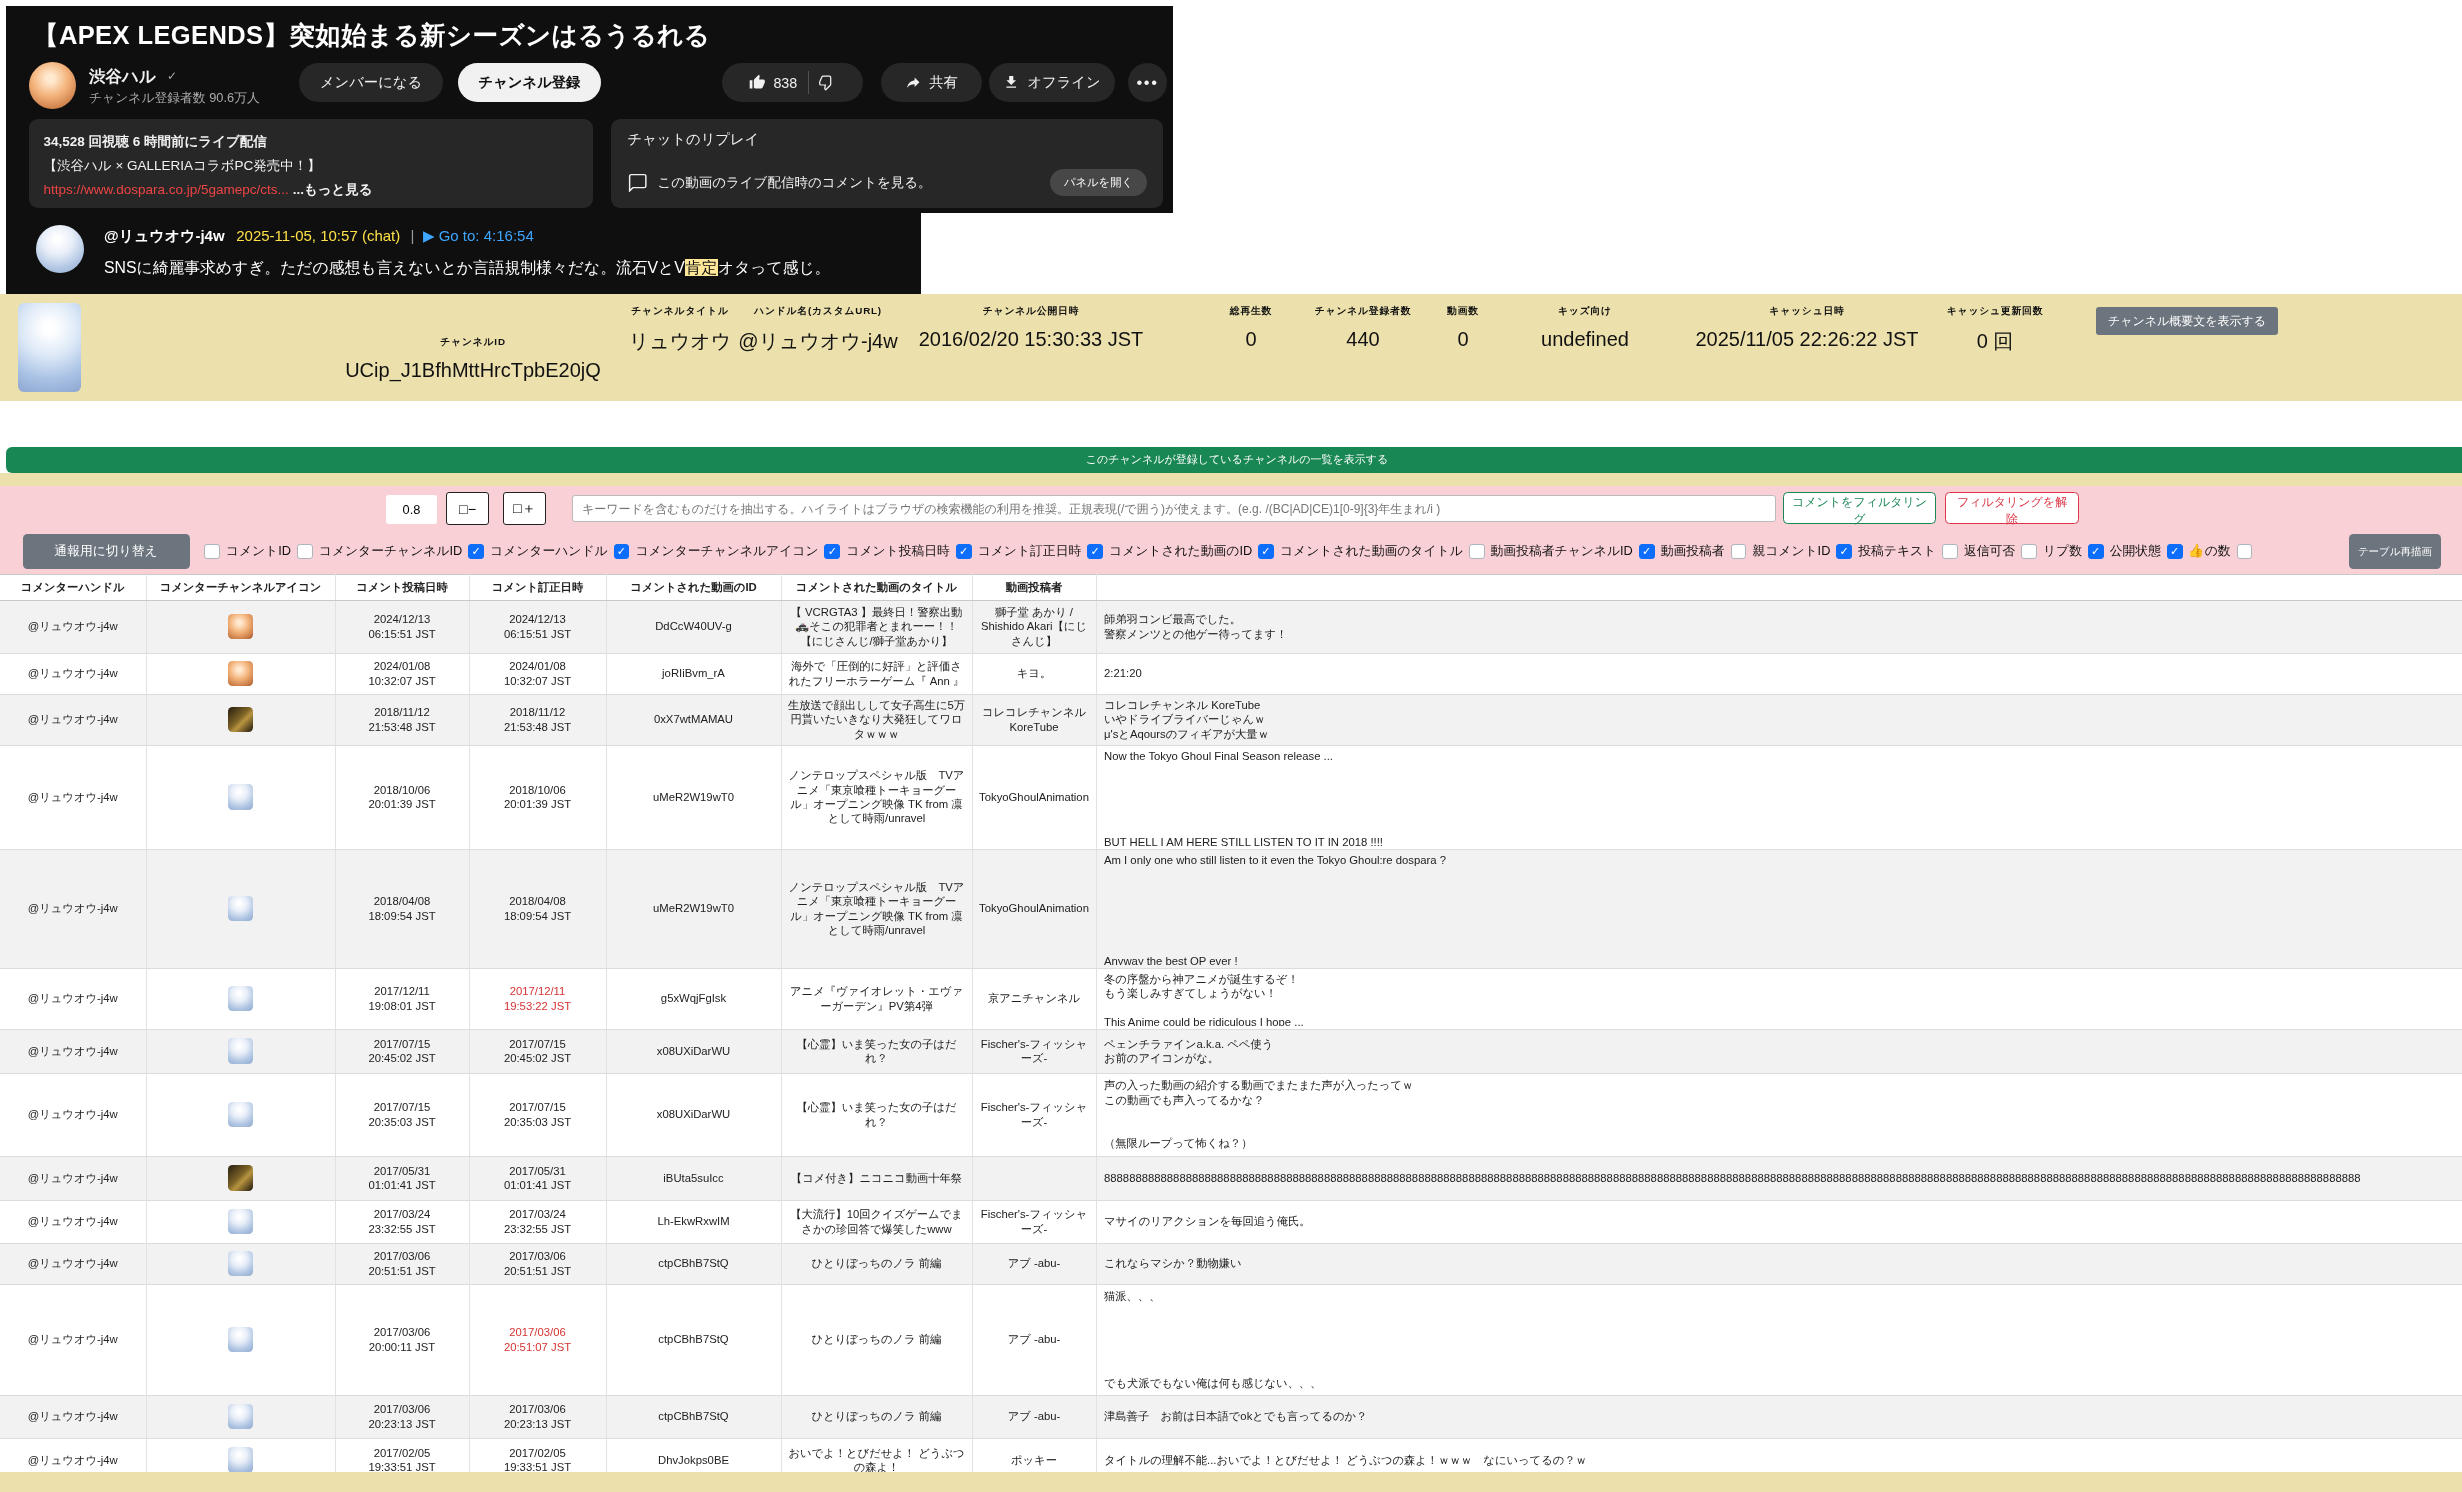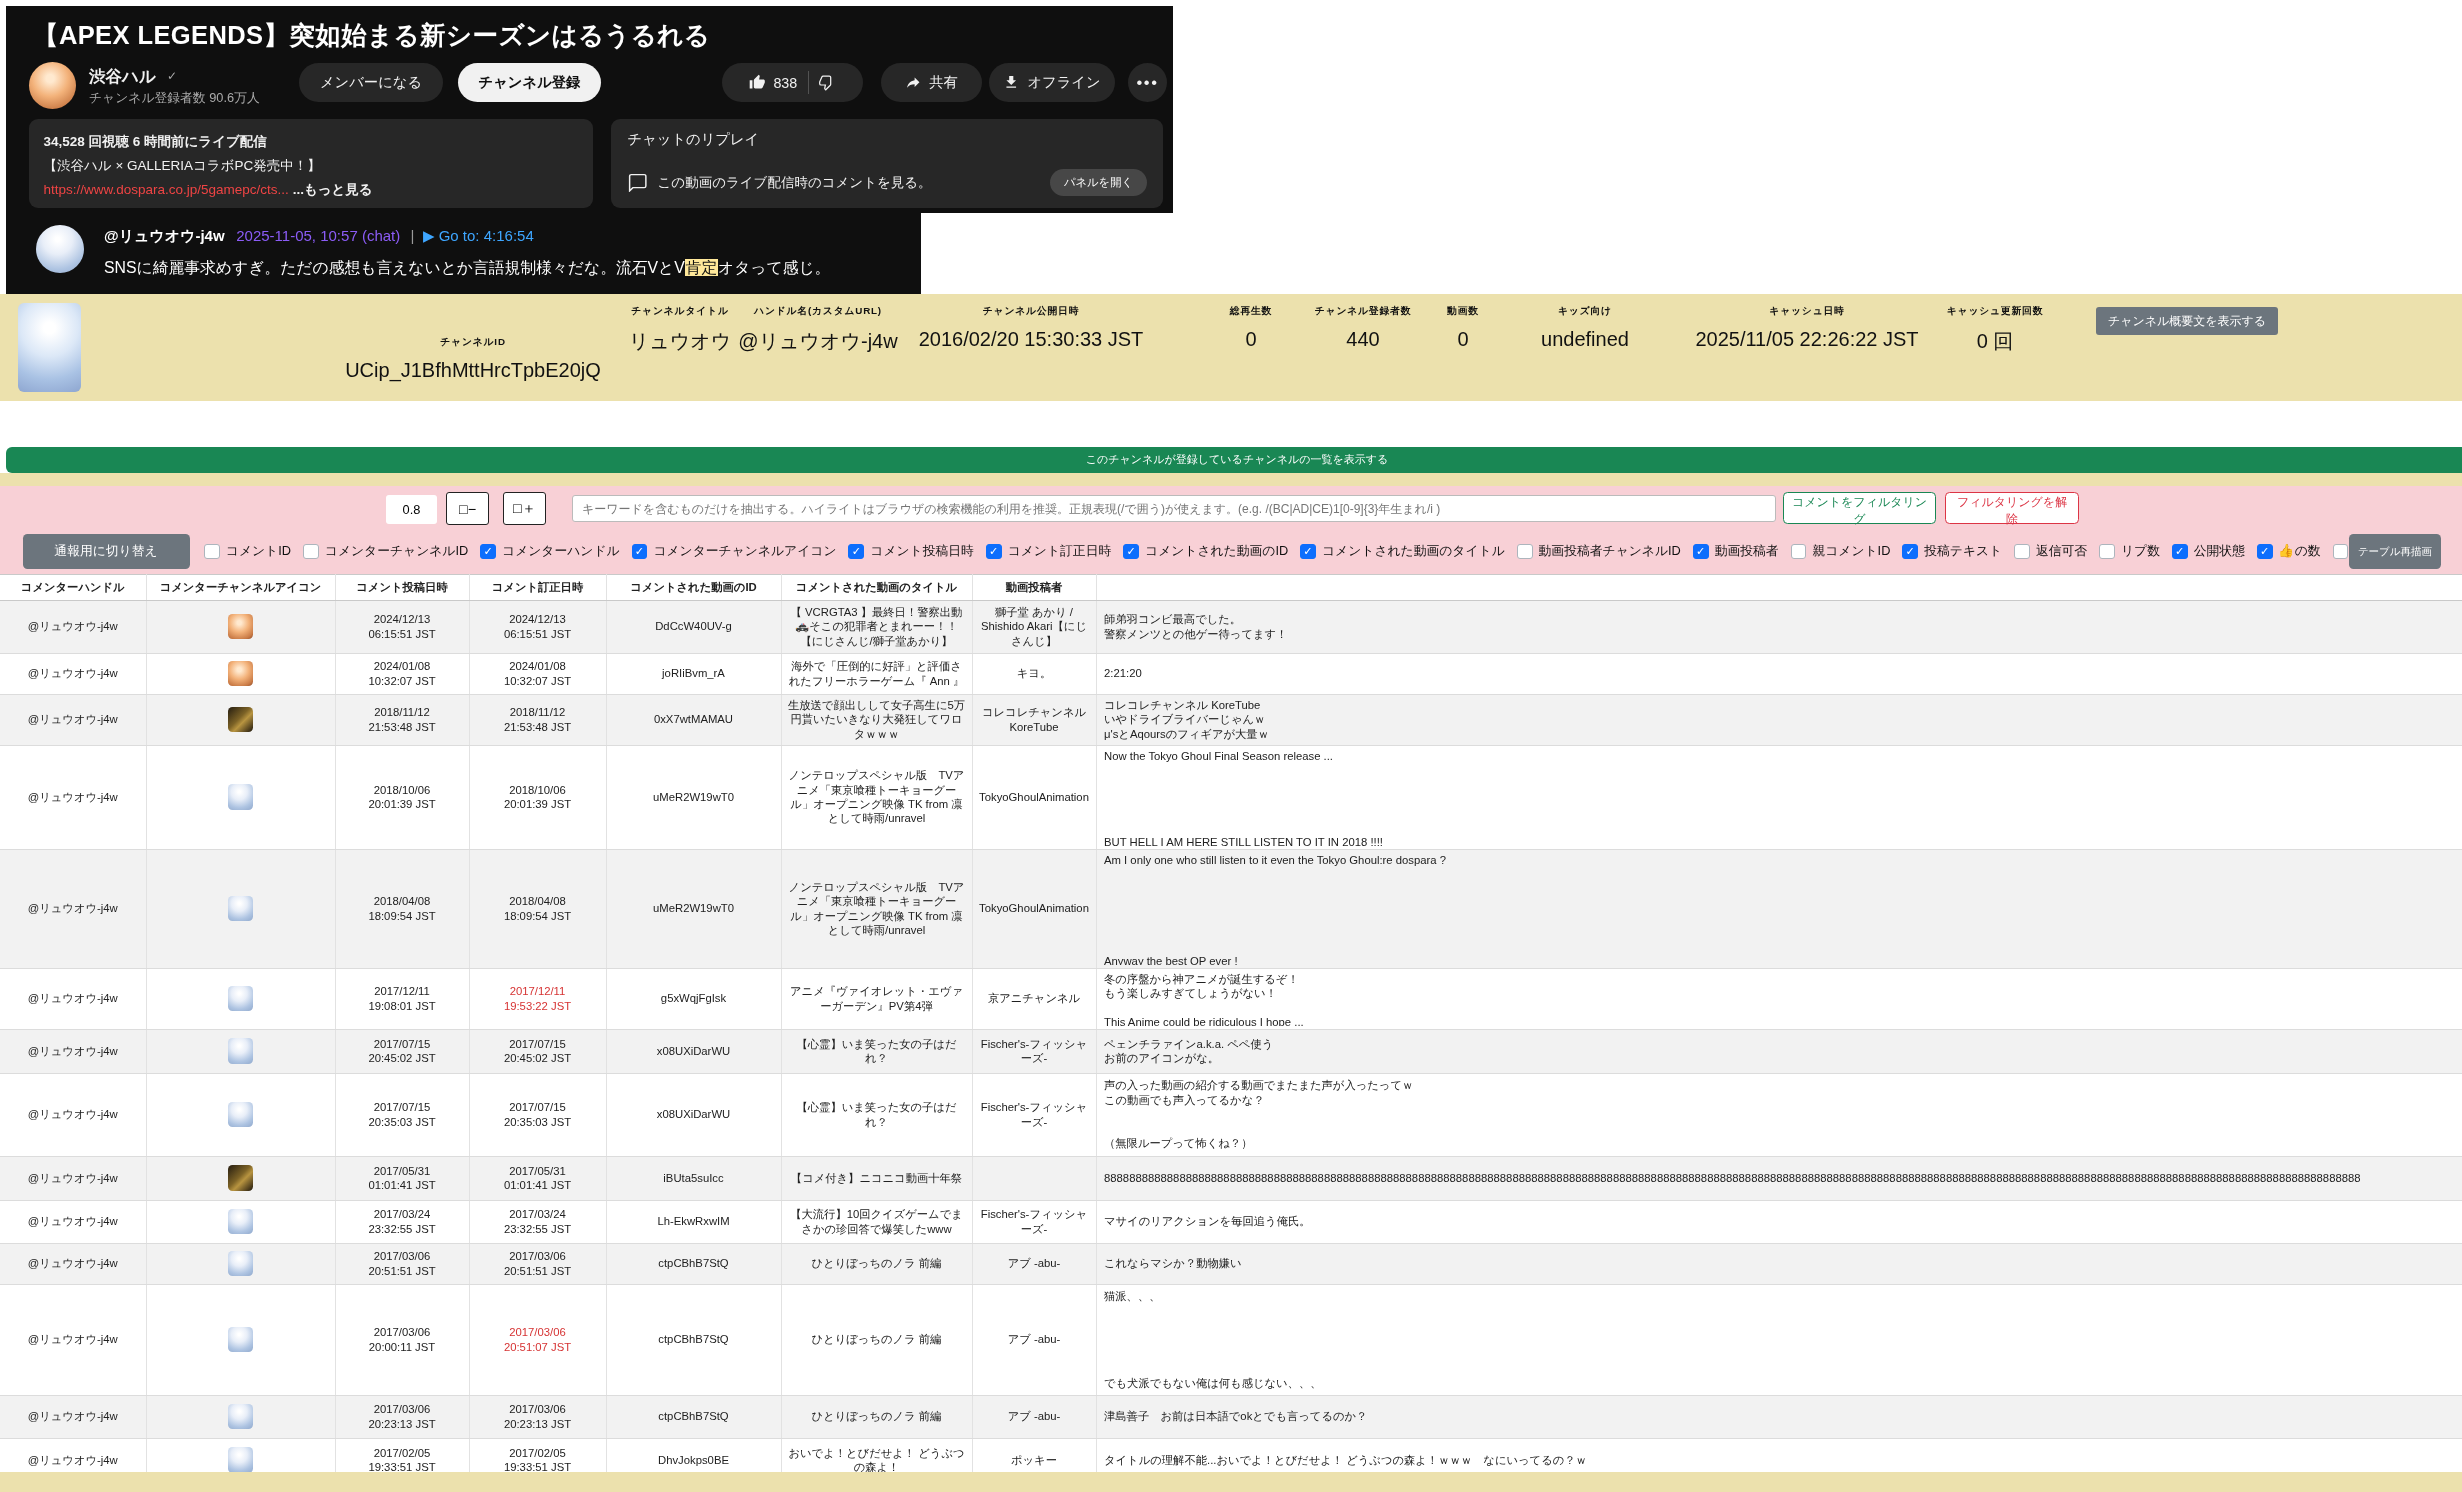--- a/index.html
+++ b/index.html
@@ -31,21 +31,21 @@
   .chatbox{position:absolute;left:605px;top:113px;width:552px;height:89px;background:#272727;border-radius:9px;padding:10.5px 16.5px;box-sizing:border-box;}
   .chatbox .ct{font-size:14.3px;color:#f1f1f1;}
   .chatbox .crow{position:absolute;left:16.5px;bottom:12px;display:flex;align-items:center;gap:10.5px;font-size:13.5px;color:#f1f1f1;width:519px;}
   #panel-open-btn{margin-left:auto;background:#474747;color:#fff;border:none;border-radius:13.5px;height:27px;padding:0 13.5px;font-size:11.3px;font-family:inherit;cursor:pointer;}
 
   
   #comment-block{position:absolute;left:6px;top:213px;width:915px;height:81px;background:#0f0f0f;color:#f1f1f1;}
   #comment-block .cav{position:absolute;left:30px;top:12px;width:48px;height:48px;border-radius:50%;}
   #comment-block .hline{position:absolute;left:98px;top:13.5px;font-size:15px;}
   #comment-block .hname{font-weight:700;color:#fff;}
-  #comment-block .hmeta{color:#8b5cf6;margin-left:7.5px;}
+  #comment-block .hmeta{color:#fde047;margin-left:7.5px;}
   #comment-block .hsep{color:#9a9a9a;margin-left:6px;}
   #comment-block .hgoto{color:#3ea6ff;margin-left:4.5px;}
   #comment-block .ctext{position:absolute;left:98px;top:45px;font-size:15.8px;color:#fff;}
   #comment-block mark{background:#ffe89a;color:#111;padding:0 0.8px;}
 
   
   #channel-bar{position:absolute;left:0;top:294px;width:2462px;height:107px;background:#ece1ad;}
   #channel-bar .big-av{position:absolute;left:18px;top:9px;width:63px;height:89px;border-radius:6px;}
   .cb-field{position:absolute;top:10.5px;transform:translateX(-50%);text-align:center;color:#111;}
   .cb-label{font-size:9.8px;font-weight:700;letter-spacing:0.8px;white-space:nowrap;}
@@ -60,21 +60,21 @@
   
   #filter-area{position:absolute;left:0;top:486px;width:2462px;height:88px;background:#f8d0d6;}
   #threshold-input{position:absolute;left:386px;top:9px;width:47px;height:27px;border:none;border-radius:3px;text-align:center;font-size:12.8px;font-family:inherit;}
   .fsize-btn{position:absolute;top:6px;width:43px;height:33px;background:#fff;border:0.8px solid #222;border-radius:3px;font-size:14.3px;font-family:inherit;cursor:pointer;}
   #fminus-btn{left:446px;}
   #fplus-btn{left:503px;}
   #keyword-input{position:absolute;left:572px;top:9px;width:1204px;height:27px;border:0.8px solid #bbb;border-radius:3px;box-sizing:border-box;padding:0 9px;font-size:12px;font-family:inherit;color:#555;}
   #apply-filter-btn{position:absolute;left:1783px;top:6px;width:153px;height:31.5px;background:#fff;border:1.5px solid #198754;color:#198754;border-radius:4.5px;font-size:12px;font-family:inherit;cursor:pointer;}
   #clear-filter-btn{position:absolute;left:1945px;top:6px;width:134px;height:31.5px;background:#fff;border:1.5px solid #dc3545;color:#dc3545;border-radius:4.5px;font-size:12px;font-family:inherit;cursor:pointer;}
   #report-btn{position:absolute;left:22.5px;top:48px;width:167px;height:35px;background:#6c757d;color:#fff;border:none;border-radius:4.5px;font-size:12.8px;font-family:Liberation Serif, serif;cursor:pointer;}
-  #cb-row{position:absolute;left:204px;top:48px;width:2138px;height:35px;display:flex;gap:12px;}
+  #cb-row{position:absolute;left:204px;top:48px;width:2138px;height:35px;display:flex;gap:6px;}
   .cb-item{display:flex;align-items:center;gap:6px;font-size:12.8px;color:#111;white-space:nowrap;cursor:pointer;}
   .cbx{width:15.8px;height:15.8px;border-radius:3px;background:#fff;box-sizing:border-box;border:0.8px solid #adb5bd;display:inline-flex;align-items:center;justify-content:center;}
   .cbx.on{background:#0d6efd;border-color:#0d6efd;color:#fff;font-size:11.3px;font-weight:700;}
   .cbx.on::after{content:"✓";}
   #redraw-btn{position:absolute;left:2349px;top:48px;width:92px;height:35px;background:#6c757d;color:#fff;border:none;border-radius:4.5px;font-size:10.5px;font-family:inherit;cursor:pointer;}
 
   
   #table-wrap{position:absolute;left:0;top:574px;width:2462px;}
   table{border-collapse:collapse;table-layout:fixed;width:2462px;font-size:11.3px;color:#212121;}
   th{font-weight:700;background:#fff;border-top:0.8px solid #c9c9c9;border-bottom:0.8px solid #c9c9c9;height:22.5px;text-align:center;}

